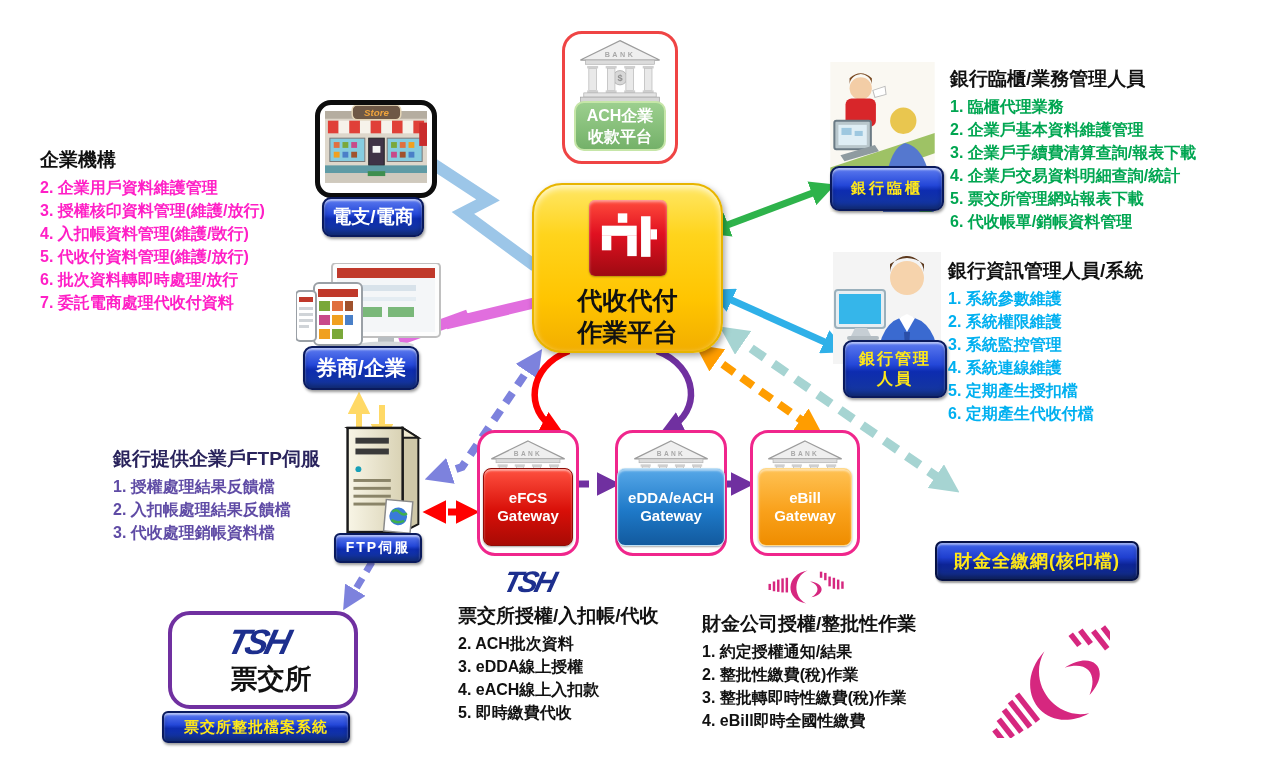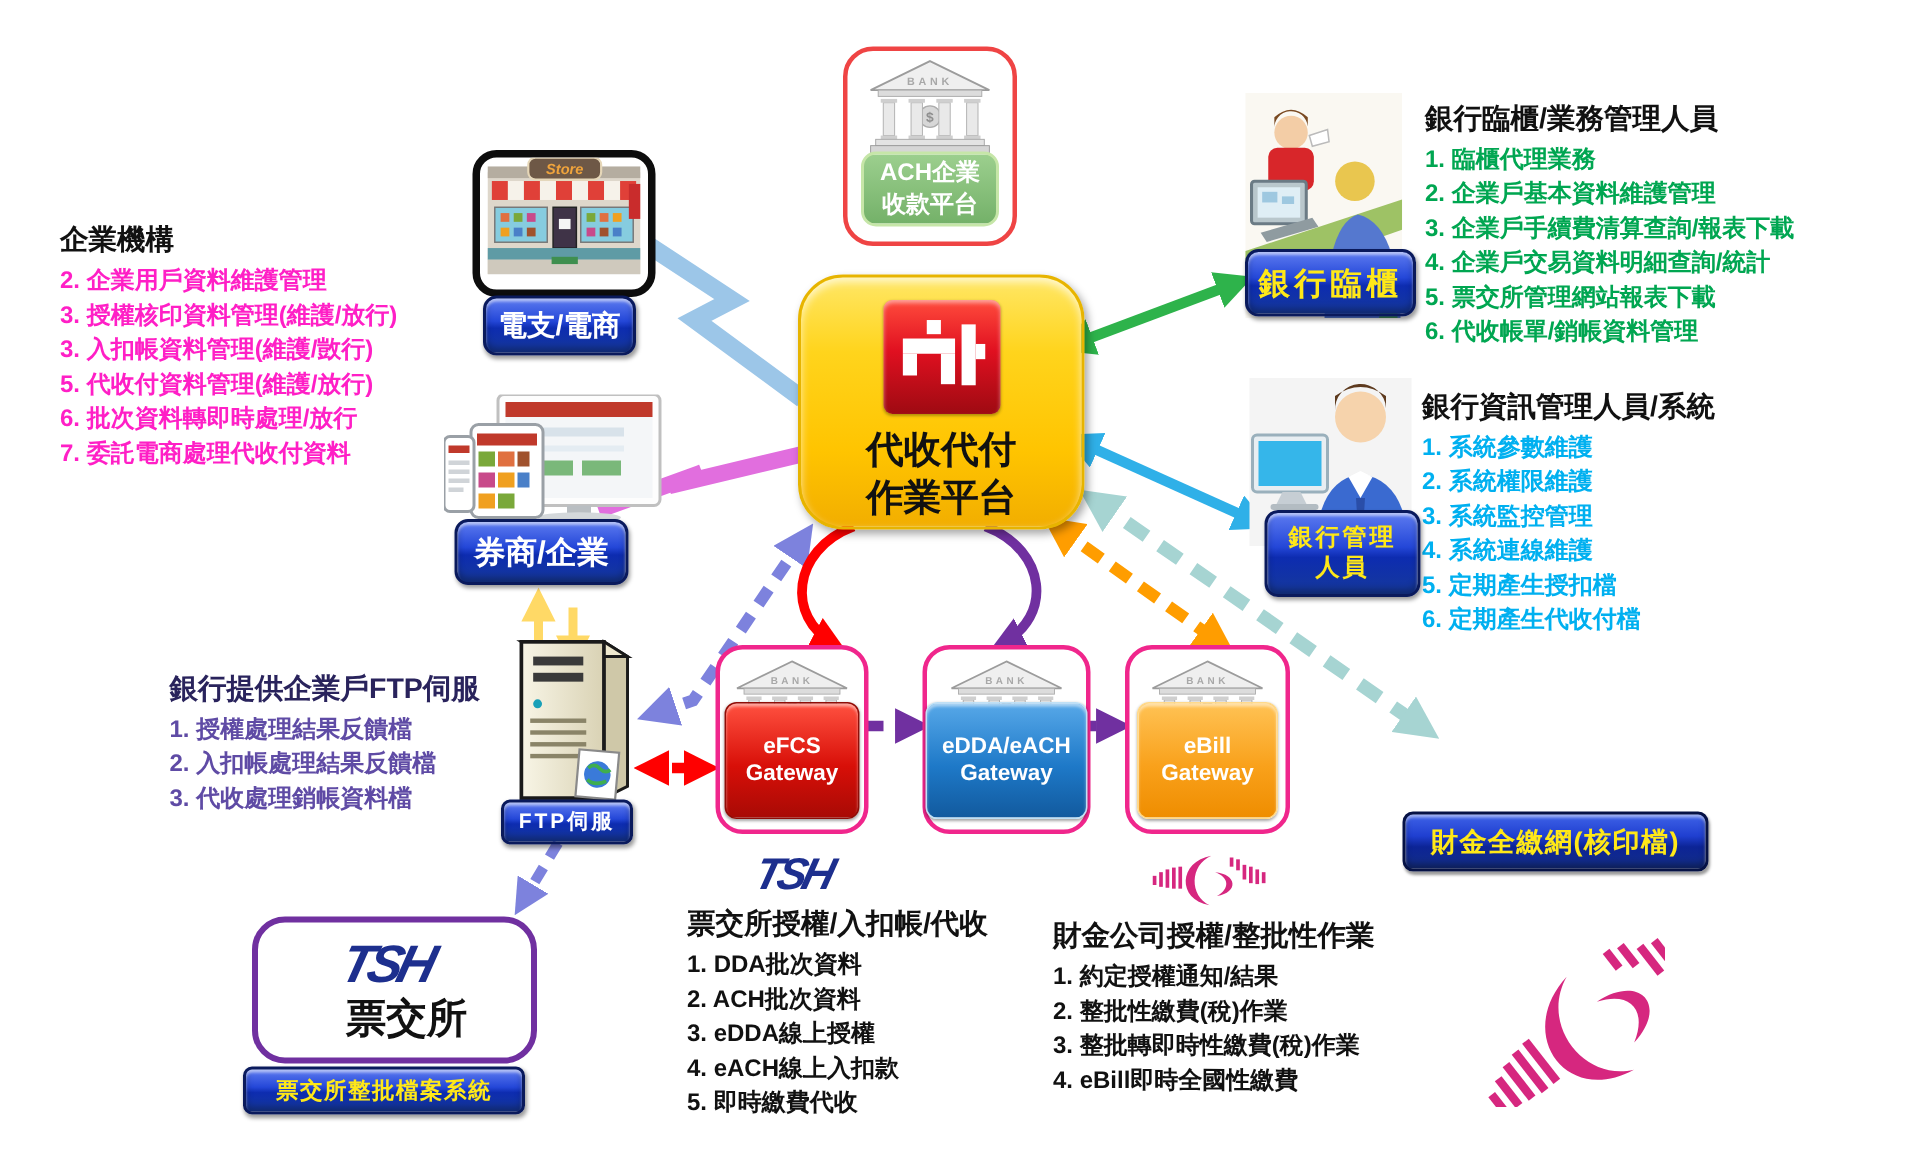--- a/index.html
+++ b/index.html
@@ -281,21 +281,21 @@
       <rect x="4" y="58" width="36" height="28" rx="2" fill="#b9c7cc" stroke="#6b7b85" stroke-width="2"></rect>
       <rect x="8" y="62" width="28" height="20" fill="#dfeef5"></rect>
       <rect x="11" y="65" width="10" height="7" fill="#9ec8e0"></rect>
         <rect x="24" y="68" width="8" height="5" fill="#9ec8e0"></rect>
       <polygon points="10,92 44,82 48,88 14,98" fill="#8f9ba0"></polygon>
       <circle cx="72" cy="58" r="13" fill="#e9c64f"></circle>
       <path d="M52,148 Q54,86 74,80 Q100,86 102,148 Z" fill="#5578cf"></path>
       <rect x="88" y="118" width="12" height="30" fill="#3e8e5a"></rect>
     </svg>
   </div>
-  <div class="btn ytxt" style="left:830px;top:166px;width:110px;height:41px;font-size:21px;letter-spacing:3px;z-index:3">
+  <div class="btn ytxt" style="left:830px;top:166px;width:110px;height:41px;font-size:15px;letter-spacing:3px;z-index:3">
     <span>銀行臨櫃</span>
   </div>
 
   <div class="abs" style="left:832px;top:252px;width:110px;height:112px;z-index:2">
     <svg width="110" height="112" viewBox="0 0 108 112">
       <rect x="0" y="0" width="108" height="112" fill="#f4f4f4"></rect>
       <rect x="2" y="38" width="50" height="38" rx="3" fill="#e8eef2" stroke="#9ab0bc" stroke-width="2"></rect>
       <rect x="6" y="42" width="42" height="30" fill="#35b6ea"></rect>
       <polygon points="22,76 34,76 38,84 18,84" fill="#c6ced4"></polygon>
       <rect x="14" y="84" width="32" height="4" rx="2" fill="#b3bcc2"></rect>
@@ -392,21 +392,21 @@
     <svg width="84" height="32" viewBox="0 0 104 40">
         <use href="#sym-tsh"></use>
       </svg>
   </div>
 
   <div class="dlist" style="left:40px;top:147px;z-index:2">
     <div class="title">企業機構</div>
     <div style="color: rgb(255, 31, 198);">
         <div class="li">2. 企業用戶資料維護管理</div>
         <div class="li">3. 授權核印資料管理(維護/放行)</div>
-        <div class="li">3. 入扣帳資料管理(維護/敳行)</div>
+        <div class="li">4. 入扣帳資料管理(維護/敳行)</div>
         <div class="li">5. 代收付資料管理(維護/放行)</div>
         <div class="li">6. 批次資料轉即時處理/放行</div>
         <div class="li">7. 委託電商處理代收付資料</div>
       </div>
   </div>
   <div class="dlist" style="left:950px;top:66px;z-index:2">
     <div class="title">銀行臨櫃/業務管理人員</div>
     <div style="color: rgb(0, 166, 81);">
         <div class="li">1. 臨櫃代理業務</div>
         <div class="li">2. 企業戶基本資料維護管理</div>
@@ -431,21 +431,20 @@
     <div class="title" style="color:#29235c">銀行提供企業戶FTP伺服</div>
     <div style="color: rgb(95, 75, 165);">
         <div class="li">1. 授權處理結果反饋檔</div>
         <div class="li">2. 入扣帳處理結果反饋檔</div>
         <div class="li">3. 代收處理銷帳資料檔</div>
       </div>
   </div>
   <div class="dlist" style="left:458px;top:603px;z-index:2">
     <div class="title">票交所授權/入扣帳/代收</div>
     <div style="color: rgb(17, 17, 17);">
-        <div class="li">1. DDA批次資料</div>
         <div class="li">2. ACH批次資料</div>
         <div class="li">3. eDDA線上授權</div>
         <div class="li">4. eACH線上入扣款</div>
         <div class="li">5. 即時繳費代收</div>
       </div>
   </div>
   <div class="dlist" style="left:702px;top:611px;z-index:2">
     <div class="title">財金公司授權/整批性作業</div>
     <div style="color: rgb(17, 17, 17);">
         <div class="li">1. 約定授權通知/結果</div>

